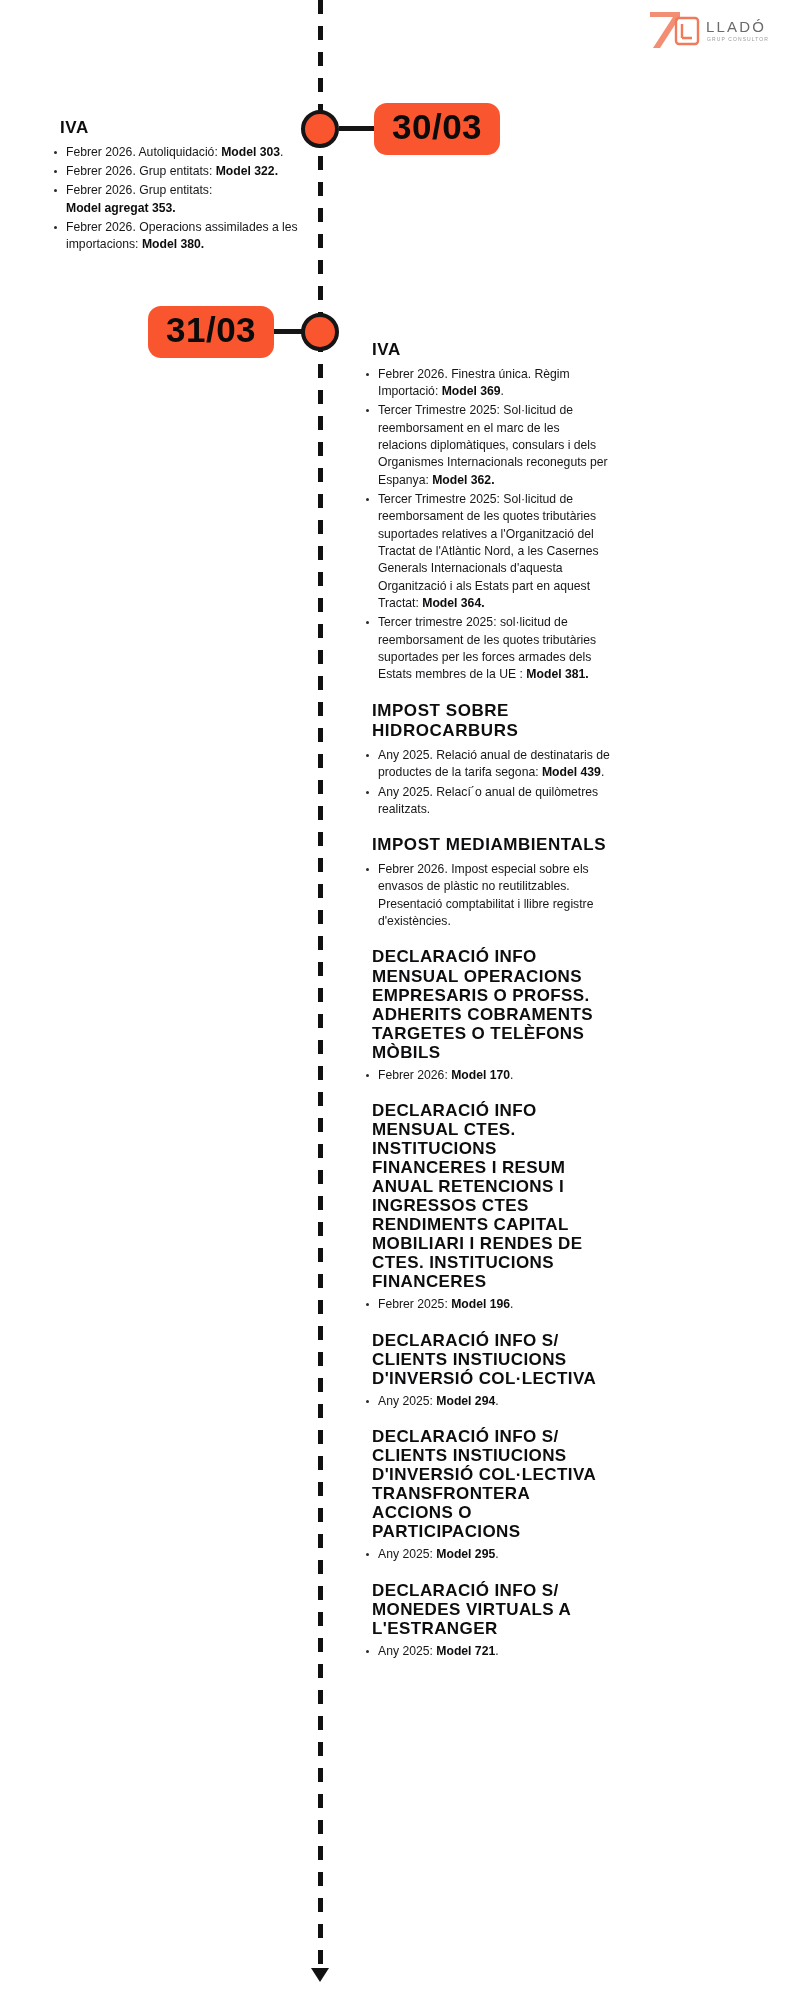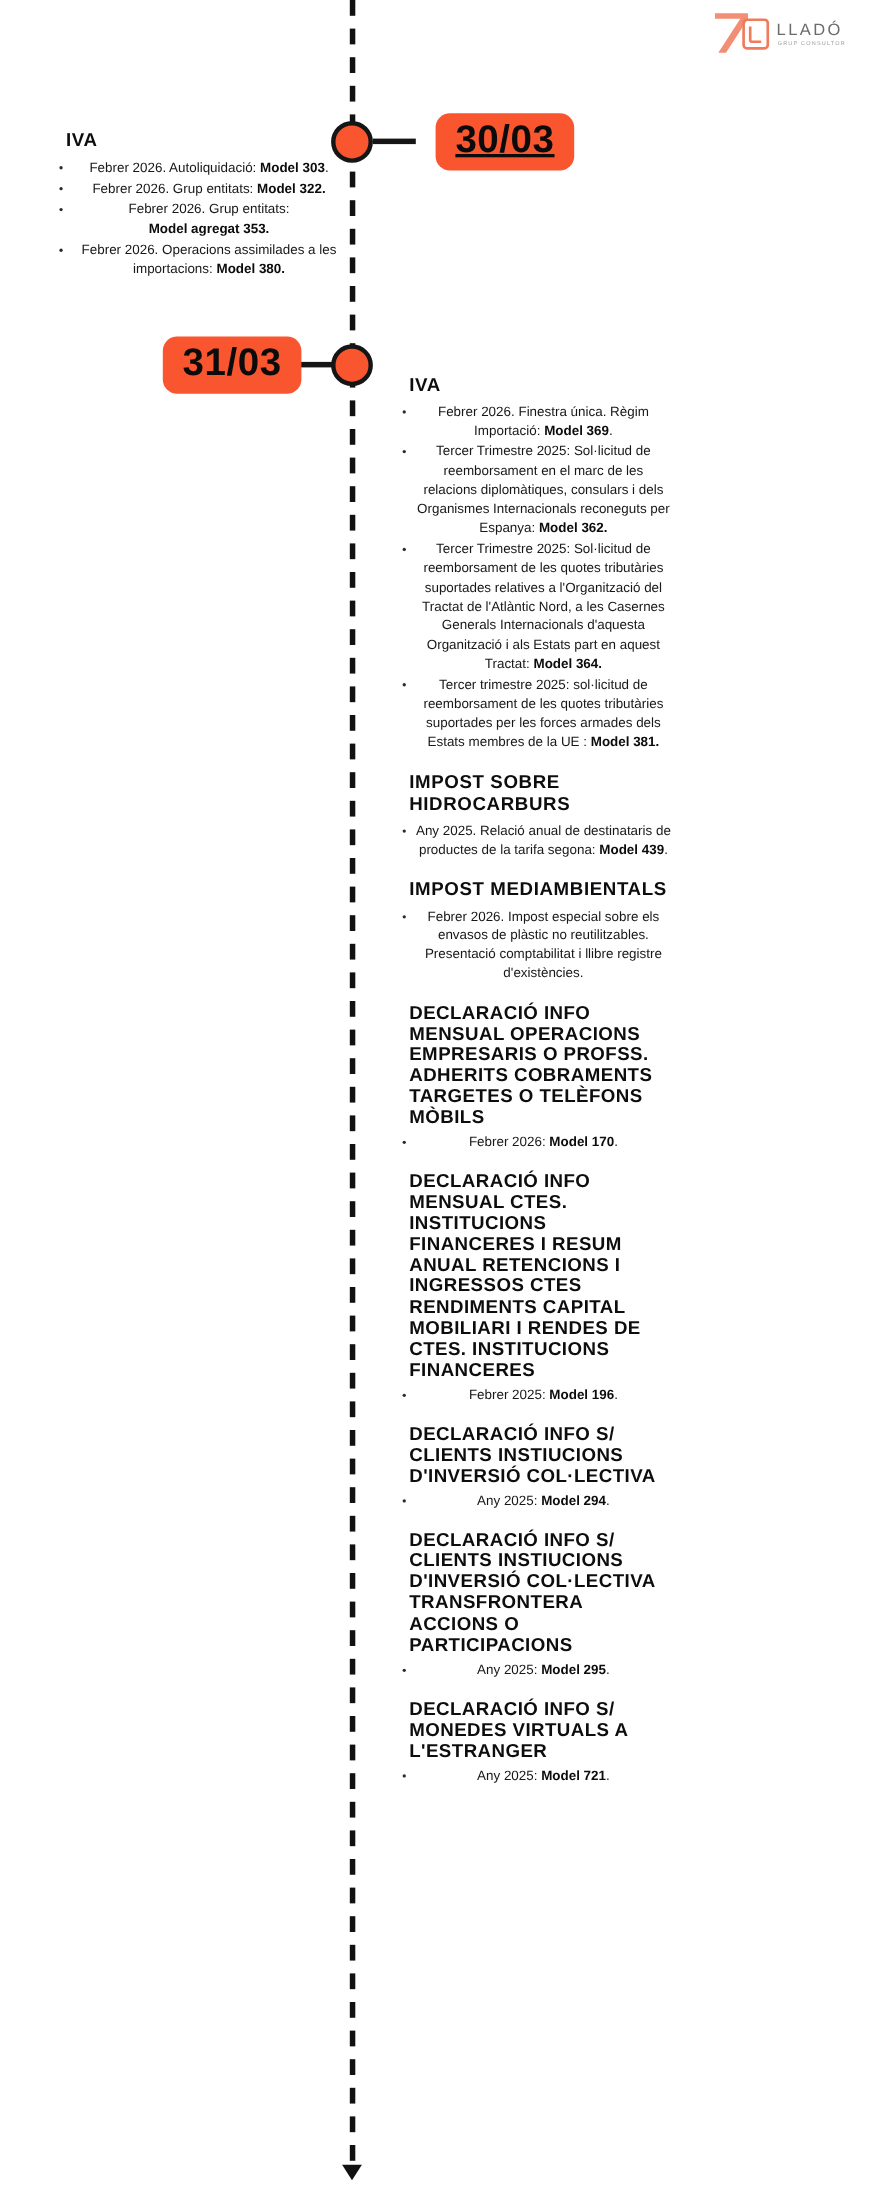--- a/index.html
+++ b/index.html
@@ -108,21 +108,20 @@
 
   ul.items {
     list-style: none;
     margin: 0 0 0 2px;
     padding: 0;
   }
   ul.items li {
     position: relative;
     padding-left: 18px;
     margin-bottom: 2px;
-    text-align: center;
   }
   ul.items li::before {
     content: "";
     position: absolute;
     left: 6px;
     top: 7px;
     width: 3px;
     height: 3px;
     background: #2a2a2a;
     border-radius: 50%;
@@ -144,21 +143,21 @@
         <rect x="30" y="10" width="22" height="26" rx="3" fill="none" stroke="#f07a5a" stroke-width="2.4"></rect>
         <path d="M36 16 L36 30 M36 30 L46 30" stroke="#f07a5a" stroke-width="2.4" fill="none"></path>
       </g>
       <text x="60" y="24" font-family="Liberation Sans, sans-serif" font-size="15" letter-spacing="2.2" fill="#6b6b6b">LLADÓ</text>
       <text x="61" y="33" font-family="Liberation Sans, sans-serif" font-size="5" letter-spacing="1.1" fill="#9a9a9a">GRUP CONSULTOR</text>
     </svg>
   </div>
 
   <div class="node" style="top:110px;"></div>
   <div class="connector" style="left:339px; top:126px; width:39px;"></div>
-  <div class="badge" style="left:396px; top:103px;text-decoration:underline;">30/03</div>
+  <div class="badge" style="left:374px; top:103px;">30/03</div>
 
   <div class="col col-left" style="top:118px;">
     <div class="sec-block">
       <div class="sec-title">IVA</div>
       <ul class="items">
           <li>Febrer 2026. Autoliquidació: <b>Model 303</b>.</li>
           <li>Febrer 2026. Grup entitats: <b>Model 322.</b></li>
           <li>Febrer 2026. Grup entitats:<br><b>Model agregat 353.</b></li>
           <li>Febrer 2026. Operacions assimilades a les importacions: <b>Model 380.</b></li>
         </ul>
@@ -176,20 +175,21 @@
           <li>Febrer 2026. Finestra única. Règim Importació: <b>Model 369</b>.</li>
           <li>Tercer Trimestre 2025: Sol·licitud de reemborsament en el marc de les relacions diplomàtiques, consulars i dels Organismes Internacionals reconeguts per Espanya: <b>Model 362.</b></li>
           <li>Tercer Trimestre 2025: Sol·licitud de reemborsament de les quotes tributàries suportades relatives a l'Organització del Tractat de l'Atlàntic Nord, a les Casernes Generals Internacionals d'aquesta Organització i als Estats part en aquest Tractat: <b>Model 364.</b></li>
           <li>Tercer trimestre 2025: sol·licitud de reemborsament de les quotes tributàries suportades per les forces armades dels Estats membres de la UE : <b>Model 381.</b></li>
         </ul>
       </div>
       <div class="sec-block">
         <div class="sec-title">IMPOST SOBRE HIDROCARBURS</div>
         <ul class="items">
           <li>Any 2025. Relació anual de destinataris de productes de la tarifa segona: <b>Model 439</b>.</li>
+          <li>Any 2025. Relací´o anual de quilòmetres realitzats.</li>
         </ul>
       </div>
       <div class="sec-block">
         <div class="sec-title">IMPOST MEDIAMBIENTALS</div>
         <ul class="items">
           <li>Febrer 2026. Impost especial sobre els envasos de plàstic no reutilitzables. Presentació comptabilitat i llibre registre d'existències.</li>
         </ul>
       </div>
       <div class="sec-block">
         <div class="sec-title tight">DECLARACIÓ INFO MENSUAL OPERACIONS EMPRESARIS O PROFSS. ADHERITS COBRAMENTS TARGETES O TELÈFONS MÒBILS</div>

